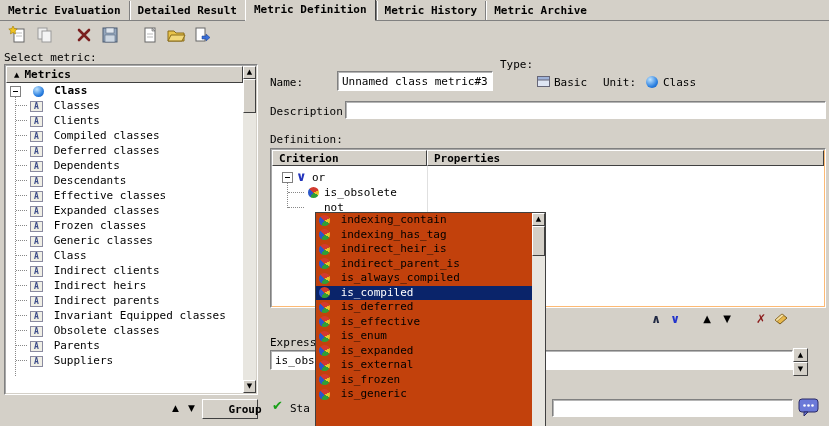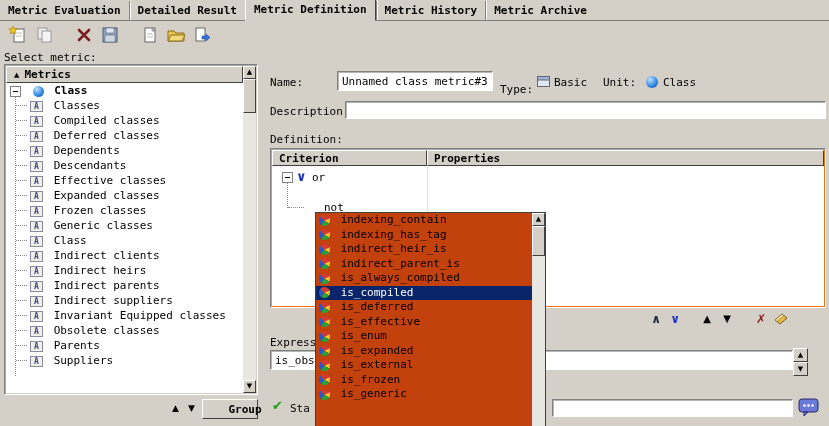--- a/index.html
+++ b/index.html
@@ -54,21 +54,21 @@
   .expander::before{content:"";position:absolute;left:2px;right:2px;top:4px;border-top:1px solid #000;}
   .sphere{display:inline-block;width:11px;height:11px;border-radius:50%;vertical-align:middle;}
   .sphere.blue{background:radial-gradient(circle at 35% 30%, #bfe4ff, #2a7fe0 62%, #0a4fb0);}
   .sphere.multi{background:conic-gradient(#d23a2e 0 18%, #e8c52a 18% 34%, #2f9e38 34% 60%, #2a57c8 60% 86%, #d23a2e 86%);}
 
   .mini-btn{position:absolute;width:15px;height:15px;text-align:center;line-height:15px;font-size:9px;
     font-family:"DejaVu Sans",sans-serif;}
   .group-btn{position:absolute;display:flex;align-items:center;justify-content:center;gap:4px;font-weight:bold;box-sizing:border-box;padding-left:26px;}
 
   
-  .def-table{position:absolute;left:270px;top:148px;width:556px;height:160px;background:#f97316;box-sizing:border-box;}
+  .def-table{position:absolute;left:270px;top:148px;width:556px;height:160px;background:#fdba74;box-sizing:border-box;}
   .dt-h{position:absolute;top:1px;height:16px;background:#d4d0c8;border:1px solid;
     border-color:#ffffff #404040 #404040 #ffffff;box-sizing:border-box;font-weight:bold;
     padding:1px 6px;white-space:nowrap;overflow:hidden;}
   .dt-body{position:absolute;left:1px;right:1px;top:17px;bottom:1px;background:#fff;}
   .dt-colline{position:absolute;left:155px;top:0;bottom:0;border-left:1px solid #e0e0e0;}
   .dt-row{position:absolute;left:0;right:0;height:15px;line-height:15px;white-space:nowrap;}
   .dt-vline{position:absolute;left:15px;top:16px;height:26px;border-left:1px dotted #888;}
   .stub{position:absolute;left:16px;top:7px;width:16px;border-top:1px dotted #888;}
   .or-glyph{position:absolute;left:24px;top:-1px;color:#2233bb;font-weight:bold;font-size:13px;font-family:"DejaVu Sans",sans-serif;}
 
@@ -175,20 +175,24 @@
         <span class="root-label">Class</span>
       </div>
       <div class="vline"></div>
       <div>
 
           <div class="tree-item">
             <span class="m-icon">A</span>
             <span>Classes</span>
           </div>
 
+          <div class="tree-item">
+            <span class="m-icon">A</span>
+            <span>Clients</span>
+          </div>
 
           <div class="tree-item">
             <span class="m-icon">A</span>
             <span>Compiled classes</span>
           </div>
 
           <div class="tree-item">
             <span class="m-icon">A</span>
             <span>Deferred classes</span>
           </div>
@@ -236,24 +240,20 @@
           <div class="tree-item">
             <span class="m-icon">A</span>
             <span>Indirect heirs</span>
           </div>
 
           <div class="tree-item">
             <span class="m-icon">A</span>
             <span>Indirect parents</span>
           </div>
 
-          <div class="tree-item">
-            <span class="m-icon">A</span>
-            <span>Indirect suppliers</span>
-          </div>
 
           <div class="tree-item">
             <span class="m-icon">A</span>
             <span>Invariant Equipped classes</span>
           </div>
 
           <div class="tree-item">
             <span class="m-icon">A</span>
             <span>Obsolete classes</span>
           </div>
@@ -279,21 +279,21 @@
         <rect x="0.5" y="0.5" width="12" height="10" fill="#fff" stroke="#55607a"></rect>
         <rect x="0.5" y="0.5" width="12" height="3.5" fill="#b8c4e0" stroke="#55607a"></rect>
         <line x1="0.5" y1="7" x2="12.5" y2="7" stroke="#55607a"></line>
         <line x1="6.5" y1="0.5" x2="6.5" y2="10.5" stroke="#55607a"></line>
       </svg>
     <span>Group</span>
   </span>
 
   <span class="abs lbl" style="left:270px;top:76px;">Name:</span>
   <input class="field" style="left: 337px; top: 71px; width: 146px; height: 16px;" value="Unnamed class metric#3">
-  <span class="abs lbl" style="left:500px;top:83px;">Type:</span>
+  <span class="abs lbl" style="left:500px;top:58px;">Type:</span>
   <span class="abs" style="left:537px;top:76px;">
     <svg width="13" height="11">
         <rect x="0.5" y="0.5" width="12" height="10" fill="#dfe6f4" stroke="#667"></rect>
         <rect x="0.5" y="0.5" width="12" height="3.5" fill="#9fb2d8" stroke="#667"></rect>
       </svg>
   </span>
   <span class="abs" style="left:554px;top:76px;">Basic</span>
   <span class="abs lbl" style="left:603px;top:76px;">Unit:</span>
   <span class="sphere blue abs" style="left:646px;top:76px;width:12px;height:12px;"></span>
   <span class="abs" style="left:663px;top:76px;">Class</span>
@@ -306,20 +306,25 @@
   <div class="def-table sunken">
     <span class="dt-h" style="left:1px;width:155px;">Criterion</span>
     <span class="dt-h" style="left:156px;right:1px;">Properties</span>
     <div class="dt-body">
       <div class="dt-colline"></div>
       <div class="dt-vline"></div>
       <div class="dt-row" style="top:4px;">
         <span class="expander" style="position:absolute;left:10px;top:2px;"></span>
         <span class="or-glyph">∨</span>
         <span style="position:absolute;left:40px;">or</span>
+      </div>
+      <div class="dt-row" style="top:19px;">
+        <span class="stub"></span>
+        <span class="sphere multi" style="position:absolute;left:36px;top:2px;"></span>
+        <span style="position:absolute;left:52px;">is_obsolete</span>
       </div>
       <div class="dt-row" style="top:34px;">
         <span class="stub"></span>
         <span style="position:absolute;left:52px;">not</span>
       </div>
     </div>
   </div>
 
   <span class="dico op" style="left:647px;top:311px;color:#222a44;">∧</span>
   <span class="dico op" style="left:666px;top:311px;color:#2233cc;">∨</span>

